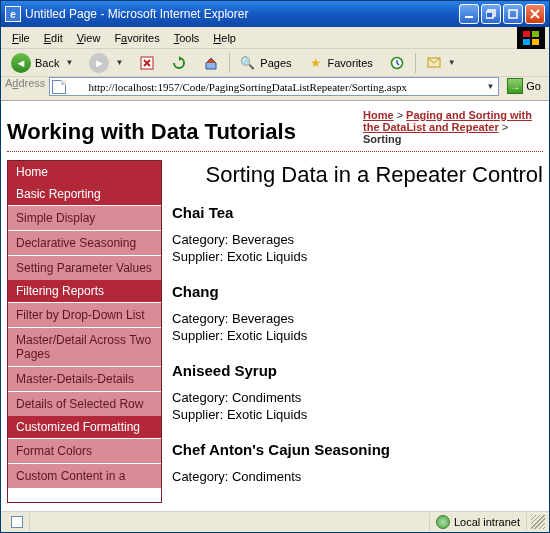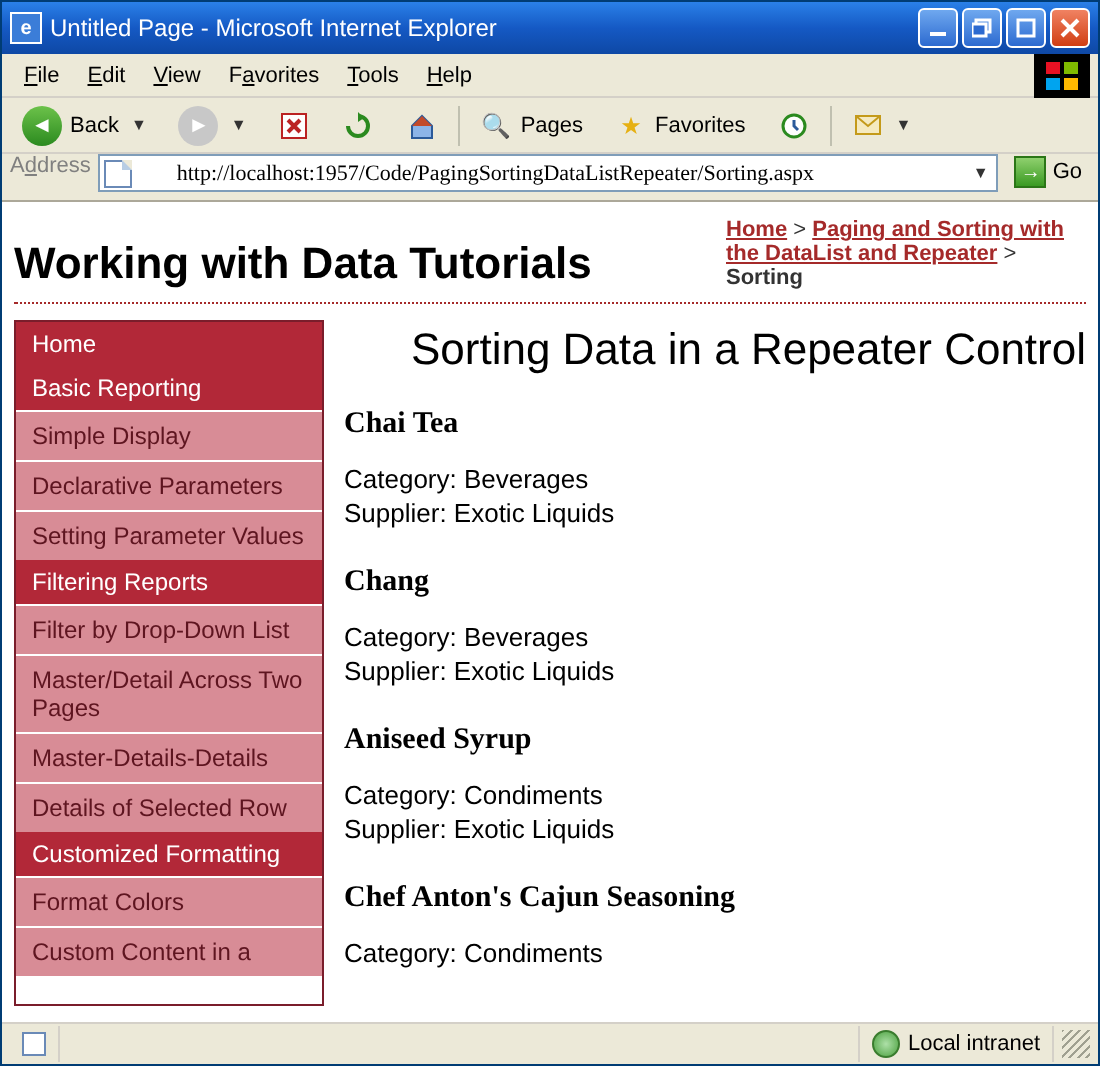--- a/index.html
+++ b/index.html
@@ -53,21 +53,21 @@
   .crumb .sep{color:#333;}
   .crumb .cur{color:#333;font-weight:bold;}
   hr.dotted{border:none;border-top:1px dotted #a52a2a;margin:6px 0 8px 0;}
   .layout{display:flex;gap:10px;}
   .sidebar{width:155px;border:1px solid #7a1d2b;flex-shrink:0;}
   .snav-head{background:#b22838;color:#fff;padding:4px 8px;font-size:12px;font-family:Arial;cursor:default;}
   .snav-item{background:#d88c96;color:#5e1520;padding:5px 8px;border-top:1px solid #fff;font-size:12px;font-family:Arial;cursor:pointer;}
   .main{flex:1;padding-top:2px;}
   .main h2{margin:0 0 16px 0;font-family:Arial;font-size:22px;font-weight:normal;text-align:right;}
   .prod{margin-bottom:18px;}
-  .prod .pname{font-family:Liberation Serif, serif;font-size:15px;font-weight:bold;margin-bottom:10px;}
+  .prod .pname{font-family:Liberation Sans, sans-serif;font-size:15px;font-weight:bold;margin-bottom:10px;}
   .prod .pline{font-family:Arial;font-size:13px;line-height:17px;}
   
   .statusbar{height:21px;background:#ece9d8;border-top:1px solid #d4d0c8;display:flex;align-items:center;padding:0 4px;font-size:11px;}
   .statusbar .pane{padding:0 6px;border-right:1px solid #d4d0c8;height:18px;display:flex;align-items:center;gap:4px;}
   .statusbar .flexpane{flex:1;}
   .statusbar .zone-icon{width:14px;height:14px;background:radial-gradient(#aee0a8,#4aa03e);border-radius:50%;border:1px solid #3a7c2e;}
   .statusbar .grip{width:14px;height:14px;margin-left:4px;background:repeating-linear-gradient(135deg,#a0a090 0 1px,transparent 1px 3px);}
   .u{text-decoration:underline;}
 </style>
 </head>
@@ -203,21 +203,21 @@
       <span class="sep"> &gt; </span>
       <span class="cur">Sorting</span>
     </div>
   </div>
   <hr class="dotted">
   <div class="layout">
     <div class="sidebar" id="sidebar">
         <div class="snav-head">Home</div>
         <div class="snav-head">Basic Reporting</div>
         <div class="snav-item">Simple Display</div>
-        <div class="snav-item">Declarative Parameters</div>
+        <div class="snav-item">Declarative Seasoning</div>
         <div class="snav-item">Setting Parameter Values</div>
         <div class="snav-head">Filtering Reports</div>
         <div class="snav-item">Filter by Drop-Down List</div>
         <div class="snav-item">Master/Detail Across Two Pages</div>
         <div class="snav-item">Master-Details-Details</div>
         <div class="snav-item">Details of Selected Row</div>
         <div class="snav-head">Customized Formatting</div>
         <div class="snav-item">Format Colors</div>
         <div class="snav-item">Custom Content in a</div>
       </div>

